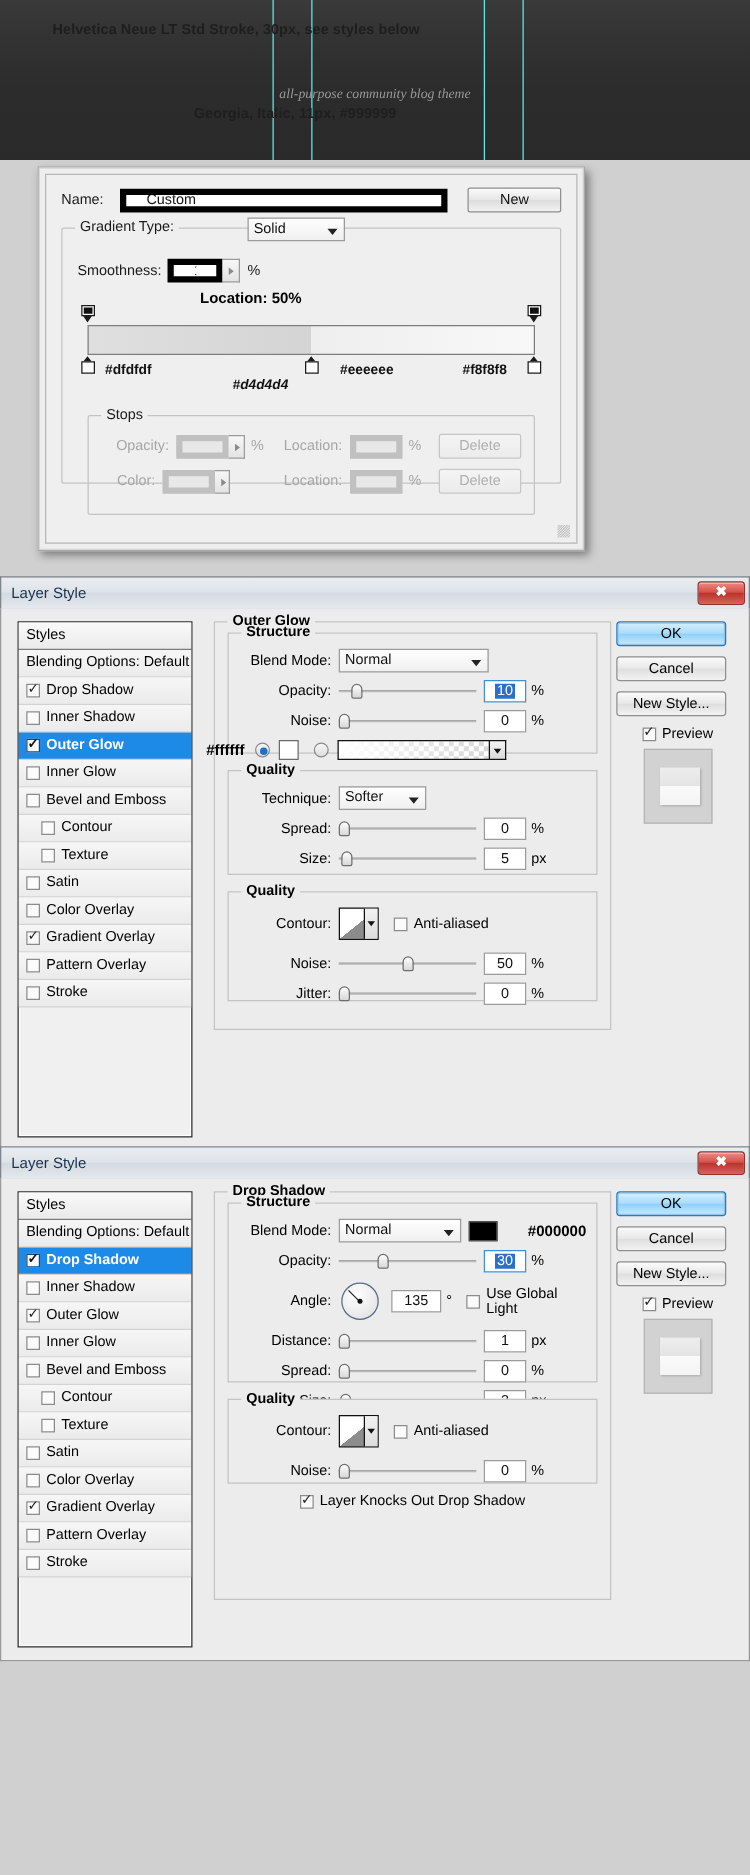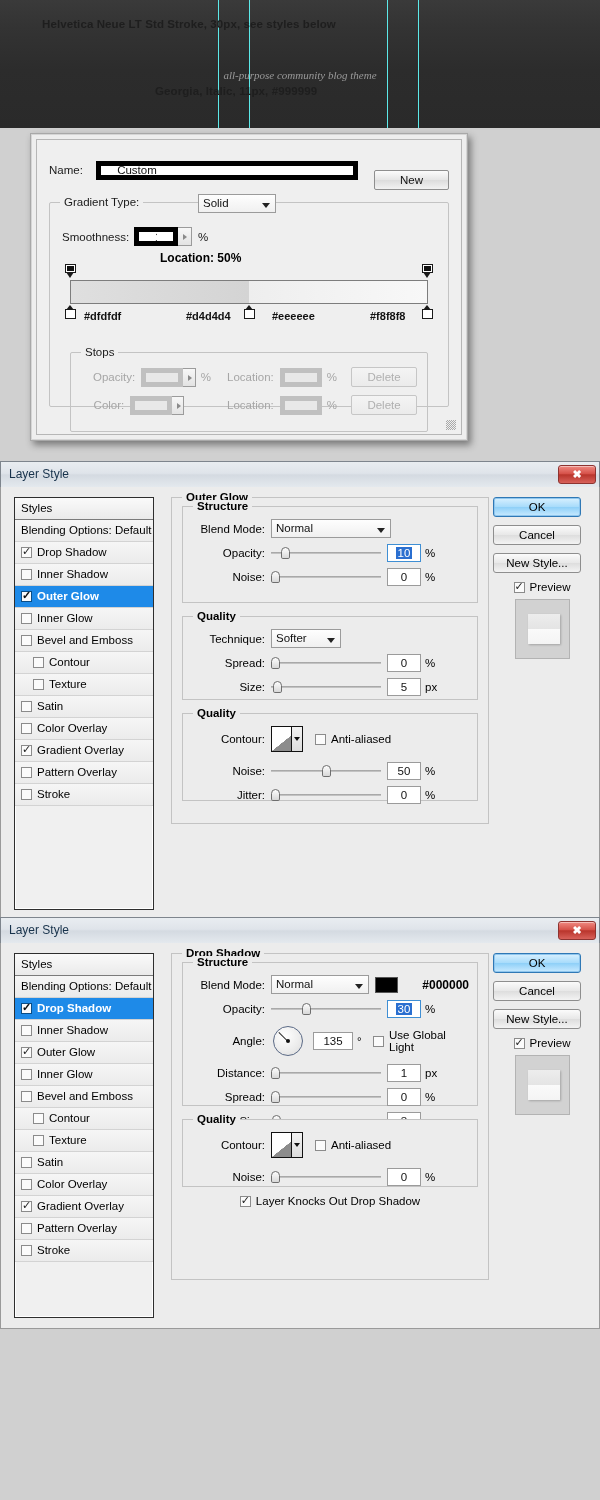--- a/index.html
+++ b/index.html
@@ -319,21 +319,21 @@
   <div class="anno" style="left:155px; top:85px;">Georgia, Italic, 11px, #999999</div>
 </div>
 
 <div class="ps-win" id="gradient-editor">
   <div class="ge-outer">
     <div class="ge-inner">
 
       <div class="row" style="margin-bottom:12px;">
         <div class="lbl" style="width:48px;">Name:</div>
         <input class="txt-input" style="width: 266px;" value="Custom">
-        <div class="btn" style="margin-left:16px; width:76px;margin-top:20px;">New</div>
+        <div class="btn" style="margin-left:16px; width:76px;">New</div>
       </div>
 
       <div class="group" style="height:205px; padding:14px 12px 0 12px;">
         <div class="g-title">Gradient Type:</div>
         <div class="select" style="position:absolute; left:148px; top:-9px; width:78px;">
           <span>Solid</span>
           <span class="caret"></span>
         </div>
 
         <div class="row" style="margin-top:10px;">
@@ -366,21 +366,21 @@
           </div>
           <div class="stop-bot" style="left:50%; margin-left:-5px;">
             <div class="pt"></div>
               <div class="house"></div>
           </div>
           <div class="stop-bot" style="right:-5px;">
             <div class="pt"></div>
               <div class="house"></div>
           </div>
           <div class="hexlabel" style="left:14px; top:30px;">#dfdfdf</div>
-          <div class="hexlabel" style="left:116px; top:30px;">#d4d4d4</div>
+          <div class="hexlabel" style="left:116px; top:42px;font-style:italic;">#d4d4d4</div>
           <div class="hexlabel" style="left:202px; top:30px;">#eeeeee</div>
           <div class="hexlabel" style="left:300px; top:30px;">#f8f8f8</div>
         </div>
 
         <div class="group" style="margin:48px 8px 0 8px; height:80px; padding:14px 10px 0 10px;">
           <div class="g-title">Stops</div>
 
           <div class="row" style="margin-bottom:8px;">
             <div class="lbl dim" style="width:60px; text-align:right;">Opacity:</div>
             <input class="txt-input ro" style="width: 38px; margin-left: 6px;" value="">
@@ -493,20 +493,30 @@
             <div class="unit">%</div>
           </div>
           <div class="frow">
             <div class="fl" style="width:74px;">Noise:</div>
             <div class="slider" style="width:110px; flex:none;">
               <div class="track"></div>
                 <div class="knob" style="left:0;"></div>
             </div>
             <div class="num">0</div>
             <div class="unit">%</div>
+          </div>
+          <div class="frow" style="margin-bottom:0; margin-left:-26px;">
+            <div style="font-size:12px; font-weight:bold;">#ffffff</div>
+            <div class="radio on" style="margin-left:8px;"></div>
+            <div class="swatch-white" style="margin-left:7px;"></div>
+            <div class="radio" style="margin-left:12px;"></div>
+            <div style="display:flex; margin-left:7px; width:135px;">
+              <div class="grad-preview"></div>
+              <div class="grad-drop"></div>
+            </div>
           </div>
         </div>
 
         <div class="sub" style="height:84px;">
           <div class="s-title">Quality</div>
           <div class="frow">
             <div class="fl" style="width:74px;">Technique:</div>
             <div class="select" style="width:70px; margin-left:6px;">
               <span>Softer</span>
               <span class="caret"></span>

